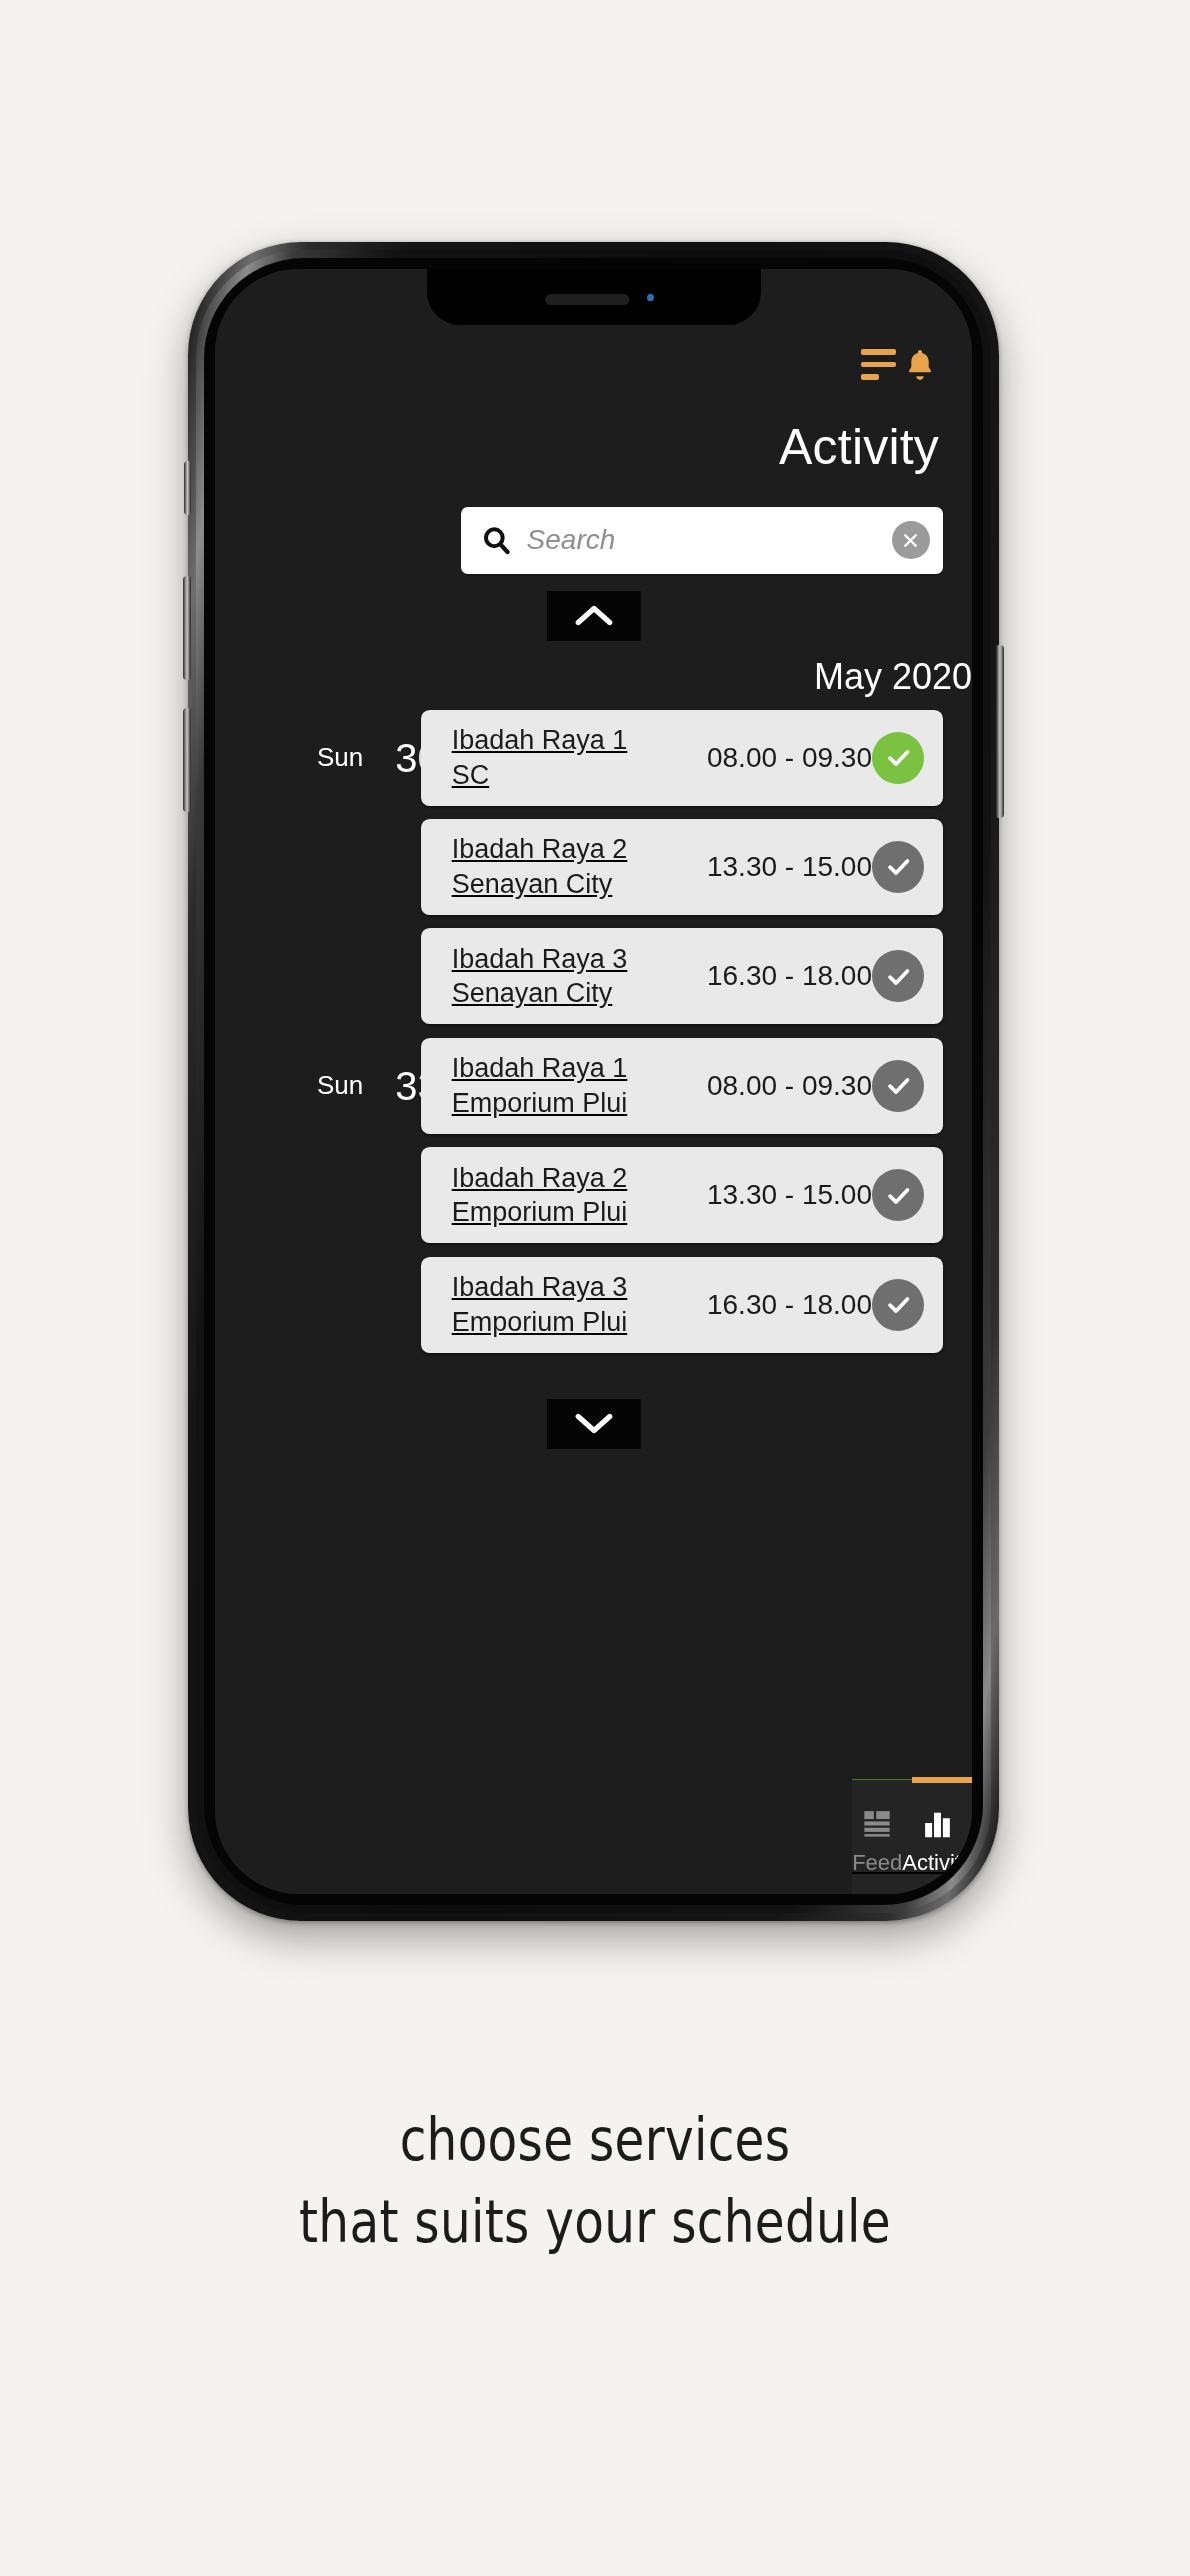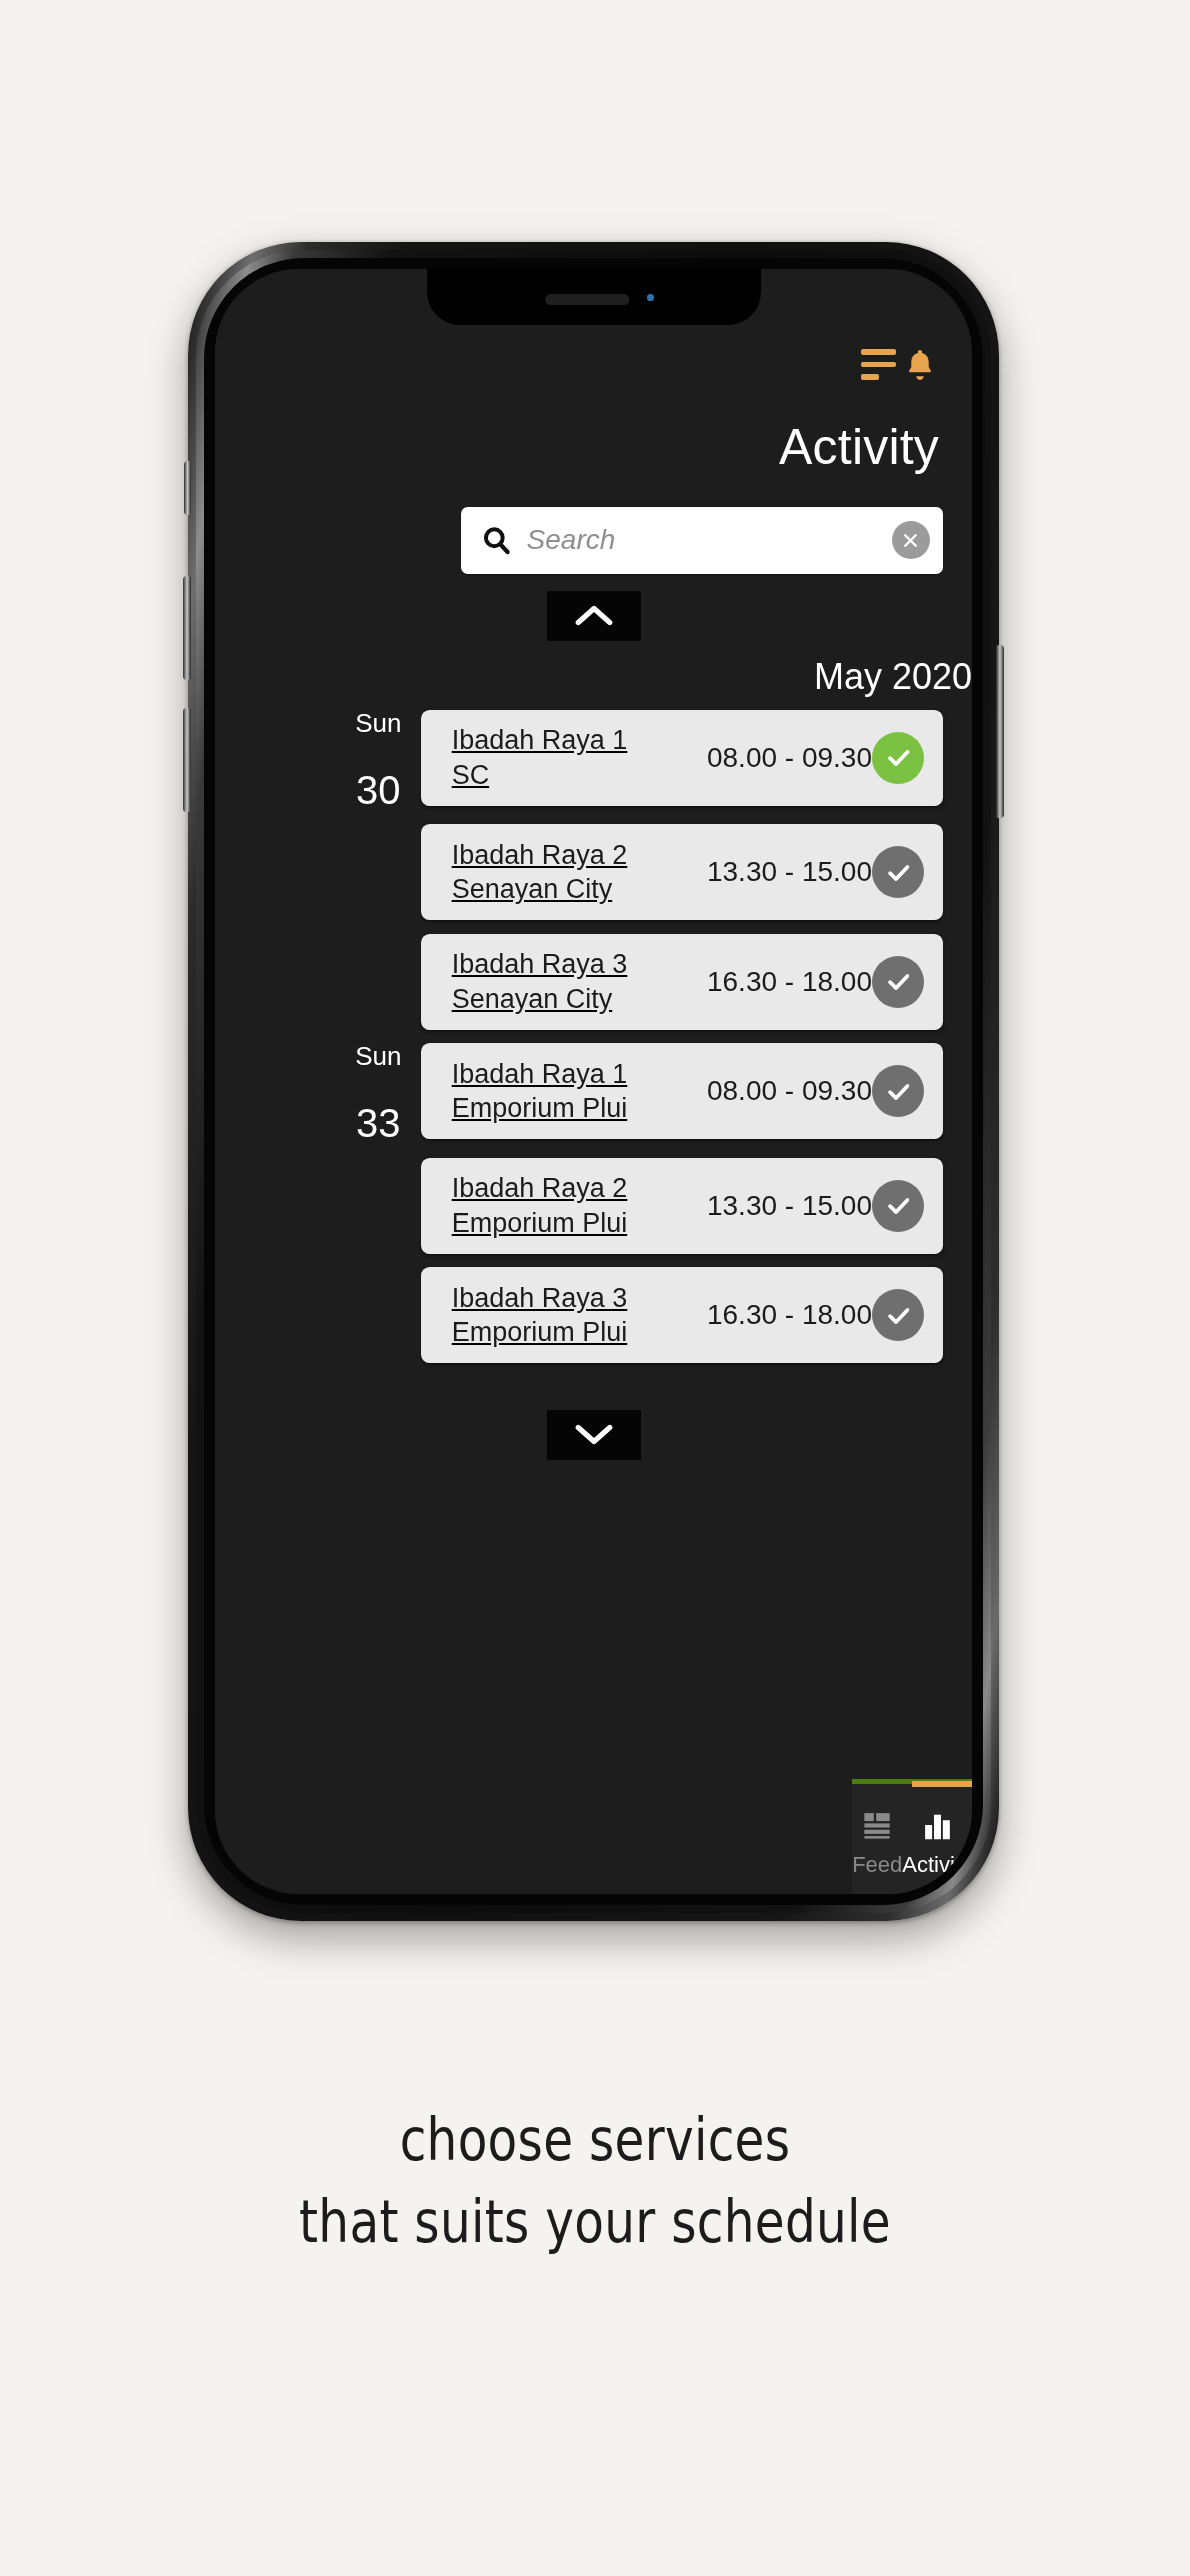--- a/index.html
+++ b/index.html
@@ -151,21 +151,21 @@
 
   .list{ padding:0 29px; }
 
   .group{ }
   .row{
     display:flex; align-items:stretch;
     margin-bottom:13.4px;
   }
   .daycol{
     width:79px; flex:0 0 79px;
-    display:flex; flex-direction:column; align-items:center; justify-content:center;
+    display:flex; flex-direction:row; align-items:center; justify-content:center;
     color:#ffffff; padding-right:5.8px;gap:32px;
   }
   .daycol .dow{ font-size:26px; line-height:1.05; }
   .daycol .dnum{ font-size:40px; line-height:1.05; font-weight:400; }
   .daycol.empty{ visibility:hidden; }
 
   .card{
     flex:1; background:#e9e9e9; border-radius:8.6px;
     display:flex; align-items:center;
     height:96px; padding:0 19px 0 31px;
@@ -182,21 +182,22 @@
   }
   .check.on{ background:#7cc242; }
   .check svg{ width:29px; height:29px; display:block; }
 
   .spacer{ flex:1; }
 
   .bottomnav{
     flex:0 0 115px; height:115px;
     background:#242424;
     display:flex; position:relative;
-    border-top:5px solid #4d7c0f;
+    border-top:1px solid #4d7c0f;
+    text-decoration:underline;
   }
   .navind{
     position:absolute; top:-2.9px; left:50%; width:50%; height:5.8px;
     background:#e8a44c;
   }
   .navitem{
     flex:1; display:flex; flex-direction:column; align-items:center; justify-content:center;
     gap:7.7px; cursor:pointer; padding-top:5.8px;
   }
   .navicon{ width:40px; height:38px; display:flex; align-items:center; justify-content:center; }

